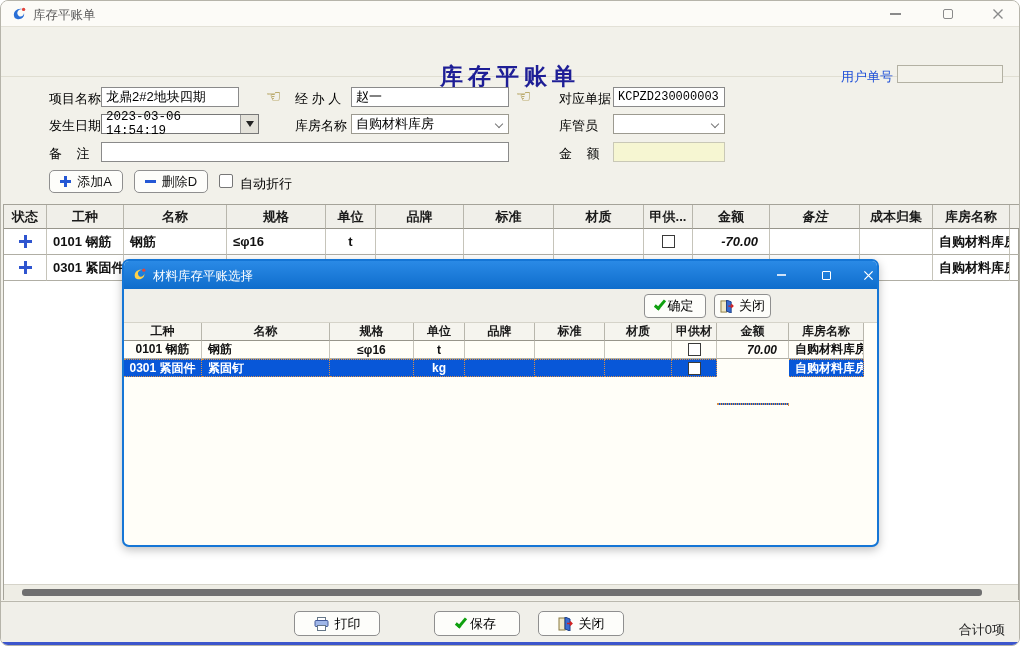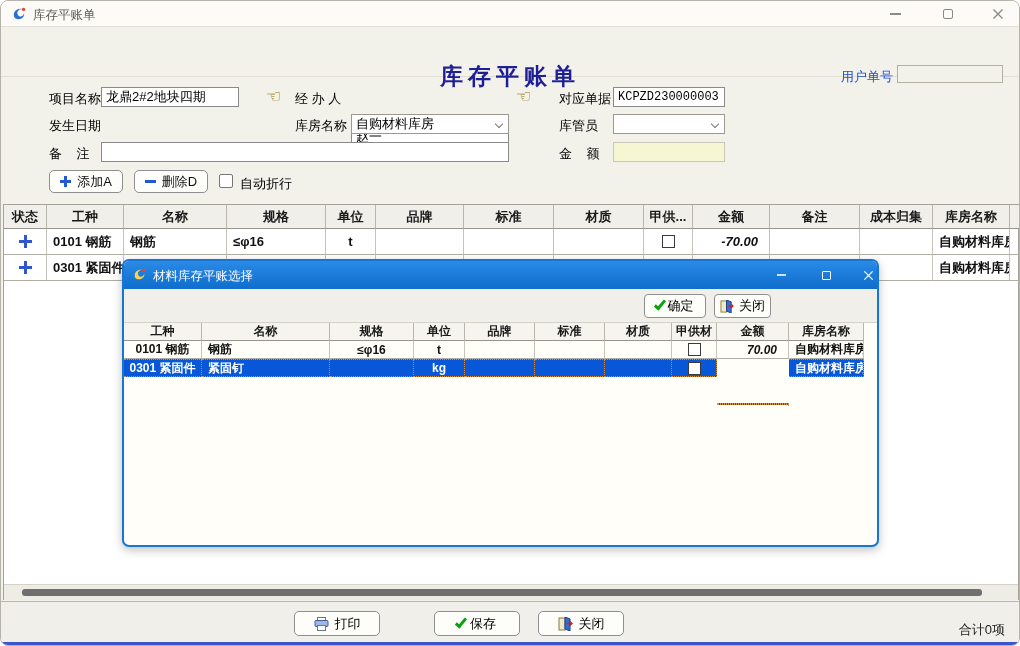--- a/index.html
+++ b/index.html
@@ -109,26 +109,32 @@
   <div class="header-band">
     <div class="form-title">库存平账单</div>
     <span class="userdoc-label">用户单号</span>
     <input class="userdoc-input" value="" style="">
   </div>
 
   <span class="flabel" style="left:48px;top:89px;">项目名称</span>
   <input class="tinput" style="left: 100px; top: 86px; width: 138px;" value="龙鼎2#2地块四期">
   <span class="hand-ico" style="left:265px;top:86px;">☜</span>
   <span class="flabel" style="left:294px;top:89px;">经 办 人</span>
-  <input class="tinput" style="left: 350px; top: 86px; width: 158px; margin-top: 40px;" value="赵一">
+  <input class="tinput" style="left: 350px; top: 86px; width: 158px;" value="赵一">
   <span class="hand-ico" style="left:515px;top:86px;">☜</span>
   <span class="flabel" style="left:558px;top:89px;">对应单据</span>
   <input class="tinput mono" style="left: 612px; top: 86px; width: 112px;" value="KCPZD230000003">
 
   <span class="flabel" style="left:48px;top:116px;">发生日期</span>
+  <div class="datecombo" style="left:100px;top:113px;width:158px;position:absolute;">
+    <span class="dval">2023-03-06 14:54:19</span>
+    <span class="dbtn">
+        <span class="tri-down"></span>
+      </span>
+  </div>
   <span class="flabel" style="left:294px;top:116px;">库房名称</span>
   <div class="combo" style="left:350px;top:113px;width:158px;">
     <span>自购材料库房</span>
     <span class="chev"></span>
   </div>
   <span class="flabel" style="left:558px;top:116px;">库管员</span>
   <div class="combo" style="left:612px;top:113px;width:112px;">
     <span></span>
     <span class="chev"></span>
   </div>
@@ -155,21 +161,21 @@
           <div class="g-cell g-hcell" style="width: 43px;">状态</div>
           <div class="g-cell g-hcell" style="width: 77px;">工种</div>
           <div class="g-cell g-hcell" style="width: 103px;">名称</div>
           <div class="g-cell g-hcell" style="width: 99px;">规格</div>
           <div class="g-cell g-hcell" style="width: 50px;">单位</div>
           <div class="g-cell g-hcell" style="width: 88px;">品牌</div>
           <div class="g-cell g-hcell" style="width: 90px;">标准</div>
           <div class="g-cell g-hcell" style="width: 90px;">材质</div>
           <div class="g-cell g-hcell" style="width: 49px;">甲供...</div>
           <div class="g-cell g-hcell" style="width: 77px;">金额</div>
-          <div class="g-cell g-hcell" style="width: 90px;">备注</div>
+          <div class="g-cell g-hcell" style="width: 90px; font-style: italic;">备注</div>
           <div class="g-cell g-hcell" style="width: 73px;">成本归集</div>
           <div class="g-cell g-hcell" style="width: 77px;">库房名称</div>
           <div class="g-cell g-hcell" style="width: 12px;"></div>
         </div>
         <div class="g-row">
           <div class="g-cell a-c" style="width: 43px;">
             <span class="row-plus"></span>
           </div>
           <div class="g-cell a-l" style="width: 77px;">0101 钢筋</div>
           <div class="g-cell a-l" style="width: 103px;">钢筋</div>

